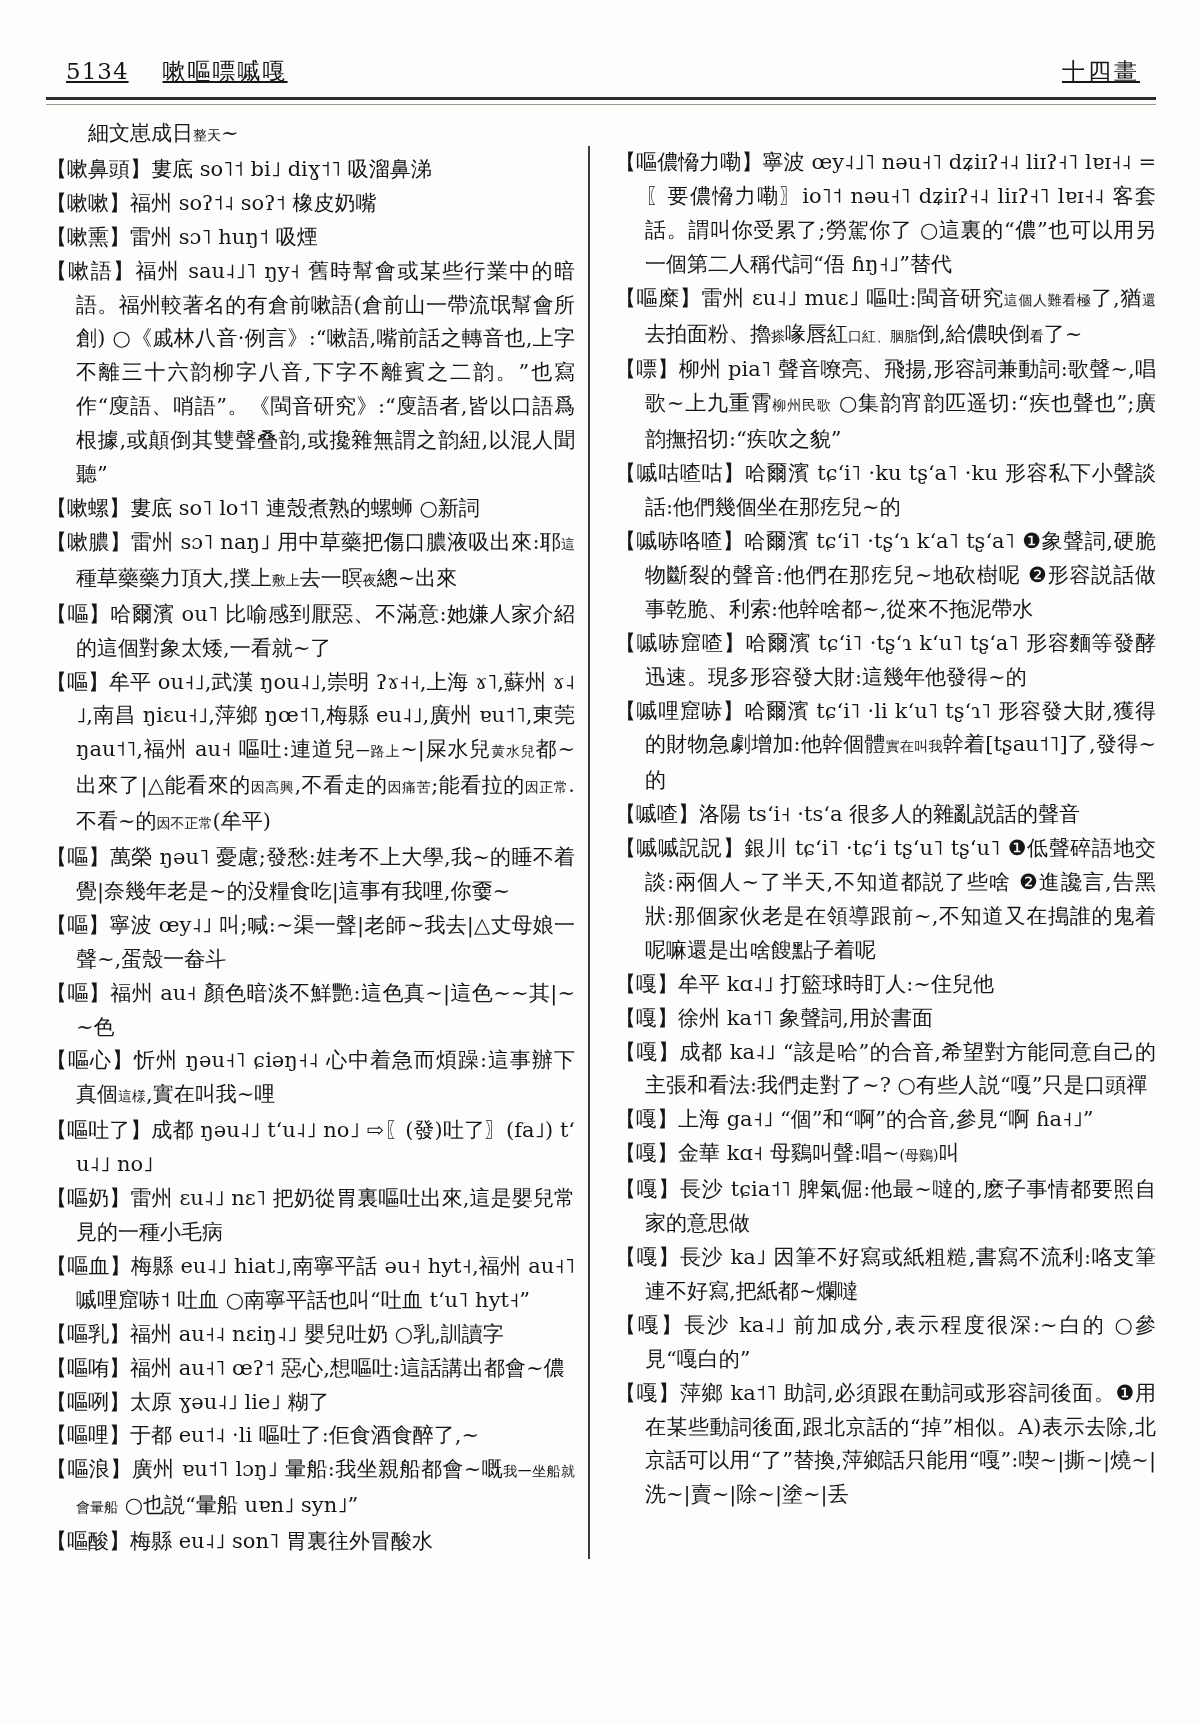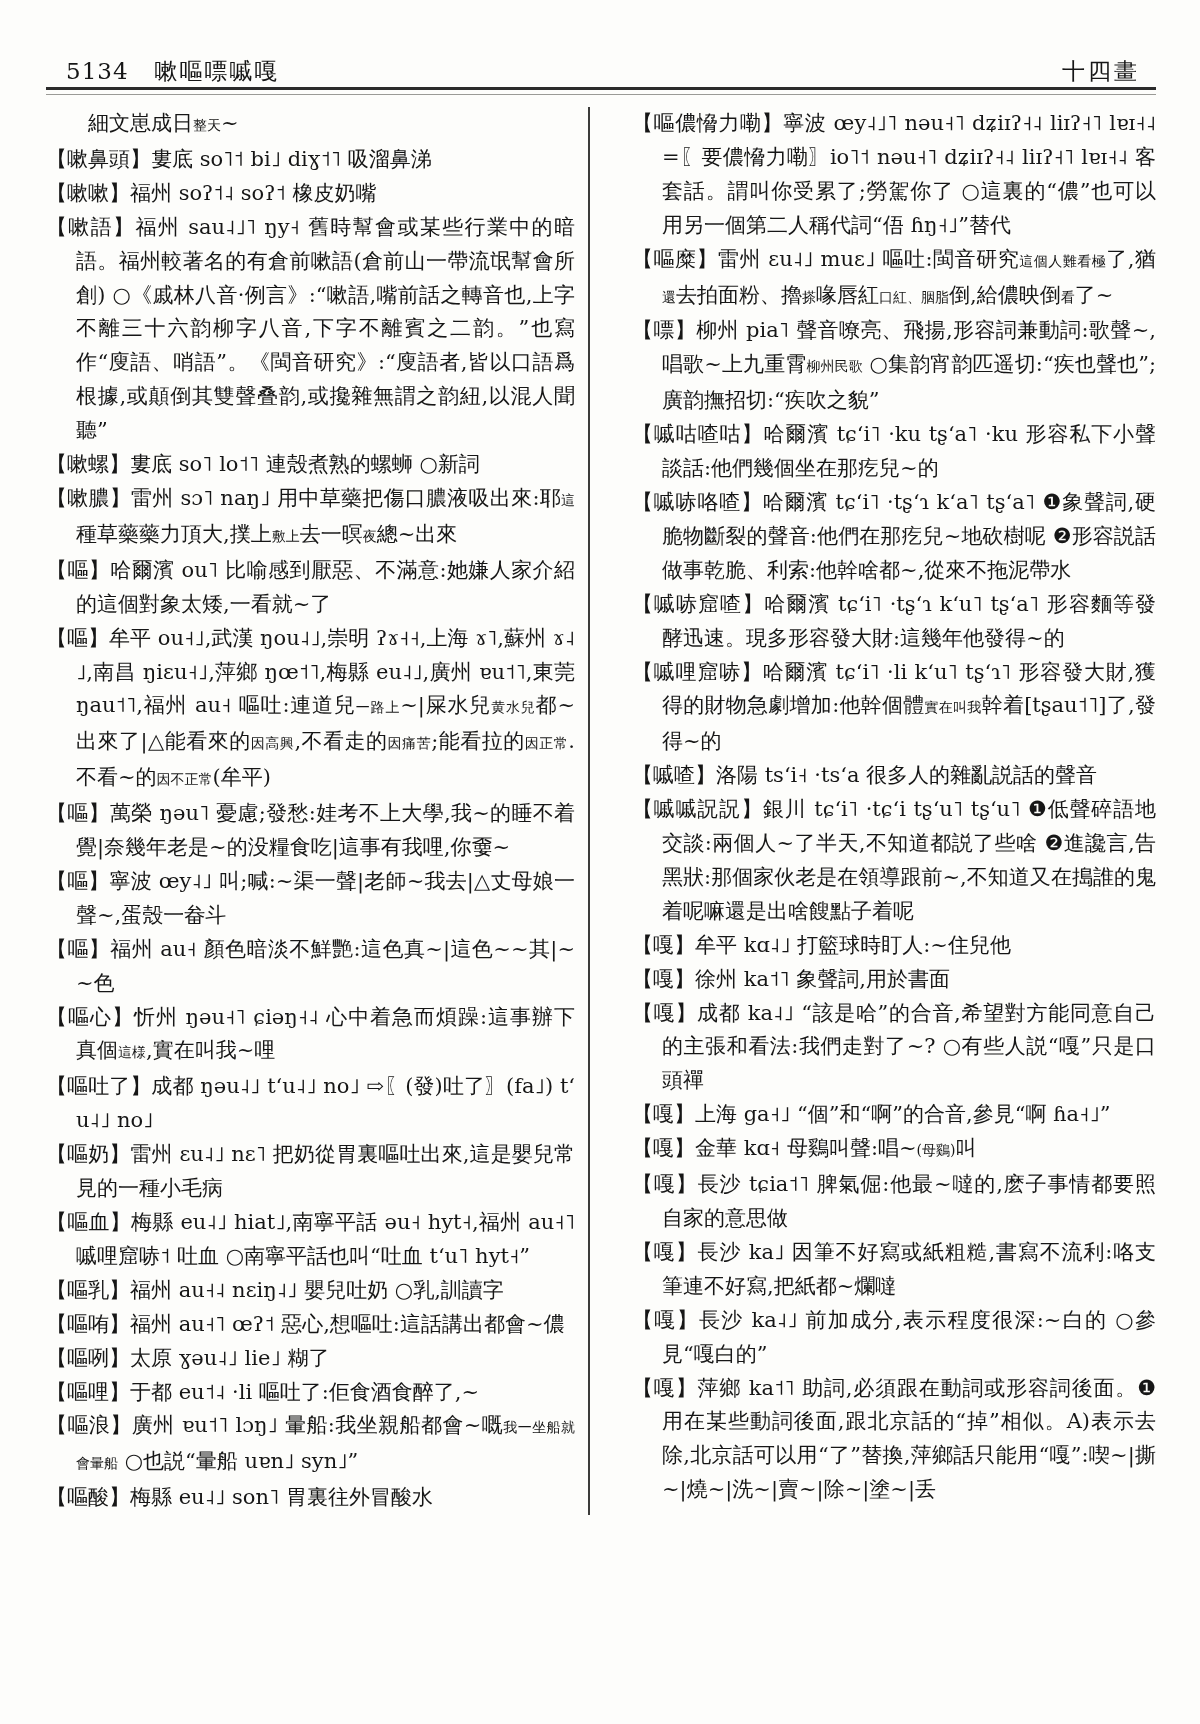--- a/index.html
+++ b/index.html
@@ -8,43 +8,45 @@
     width:1200px;height:1724px;
     margin:0 auto;
     background:#fdfdfb;
     color:#161616;
     font-family:"DejaVu Serif","Liberation Serif",serif;
     overflow:hidden;
     box-sizing:border-box;
   }
   .header{
     display:flex;justify-content:space-between;align-items:baseline;
-    padding:56px 60px 0 66px;
+    padding:56px 60px 10px 66px;
     font-size:23px;
+    text-decoration:underline;
   }
   .header-left{display:flex;align-items:baseline;gap:26px;}
   .page-number{font-family:"DejaVu Serif","Liberation Serif",serif;letter-spacing:1px;}
-  .title-chars{letter-spacing:2px;}
+  .title-chars{letter-spacing:2px;margin-left:8px;}
   .section-label{letter-spacing:3px;}
   .rule{
     margin:0 44px 0 46px;
     height:4px;
     border-top:3px solid #2b2b2b;
     border-bottom:1px solid #9a9a96;
   }
   .columns{
     display:flex;
     margin:12px 44px 0 46px;
   }
   .col{box-sizing:border-box;}
   .col-left{width:542px;padding-right:13px;}
   .col-right{
     flex:1;
     border-left:2px solid #3c3c3a;
-    padding-left:42px;
+    padding-left:25px;
+    margin-top:29px;
   }
   .entry{
     margin:0;
     font-size:21px;
     line-height:33.9px;
     text-align:justify;
     padding-left:30px;
     text-indent:-30px;
     word-break:break-all;
   }
@@ -61,20 +63,21 @@
       <span class="title-chars">嗽嘔嘌嘁嘎</span>
     </div>
     <span class="section-label">十四畫</span>
   </div>
   <div class="rule"></div>
   <div class="columns">
     <div class="col col-left">
         <p class="entry cont"><span>細文崽成日</span><span class="small">整天</span><span>~</span></p>
         <p class="entry"><span>【嗽鼻頭】婁底 so˥˦ bi˩ diɣ˦˥ 吸溜鼻涕</span></p>
         <p class="entry"><span>【嗽嗽】福州 soʔ˦˨ soʔ˦ 橡皮奶嘴</span></p>
+        <p class="entry"><span>【嗽熏】雷州 sɔ˥ huŋ˦ 吸煙</span></p>
         <p class="entry"><span>【嗽語】福州 sau˨˩˥ ŋy˧ 舊時幫會或某些行業中的暗語。福州較著名的有倉前嗽語(倉前山一帶流氓幫會所創) ○《戚林八音·例言》:“嗽語,嘴前話之轉音也,上字不離三十六韵柳字八音,下字不離賓之二韵。”也寫作“廋語、哨語”。《閩音研究》:“廋語者,皆以口語爲根據,或顛倒其雙聲叠韵,或攙雜無謂之韵紐,以混人聞聽”</span></p>
         <p class="entry"><span>【嗽螺】婁底 so˥ lo˦˥ 連殼煮熟的螺蛳 ○新詞</span></p>
         <p class="entry"><span>【嗽膿】雷州 sɔ˥ naŋ˩ 用中草藥把傷口膿液吸出來:耶</span><span class="small">這</span><span>種草藥藥力頂大,撲上</span><span class="small">敷上</span><span>去一暝</span><span class="small">夜</span><span>總~出來</span></p>
         <p class="entry"><span>【嘔】哈爾濱 ou˥ 比喻感到厭惡、不滿意:她嫌人家介紹的這個對象太矮,一看就~了</span></p>
         <p class="entry"><span>【嘔】牟平 ou˧˩,武漢 ŋou˨˩,崇明 ʔɤ˧˧,上海 ɤ˥,蘇州 ɤ˨˩,南昌 ŋiɛu˧˩,萍鄉 ŋœ˦˥,梅縣 eu˨˩,廣州 ɐu˦˥,東莞 ŋau˦˥,福州 au˧ 嘔吐:連道兒</span><span class="small">一路上</span><span>~|屎水兒</span><span class="small">黄水兒</span><span>都~出來了|△能看來的</span><span class="small">因高興</span><span>,不看走的</span><span class="small">因痛苦</span><span>;能看拉的</span><span class="small">因正常</span><span>.不看~的</span><span class="small">因不正常</span><span>(牟平)</span></p>
         <p class="entry"><span>【嘔】萬榮 ŋəu˥ 憂慮;發愁:娃考不上大學,我~的睡不着覺|奈幾年老是~的没糧食吃|這事有我哩,你嫑~</span></p>
         <p class="entry"><span>【嘔】寧波 œy˨˩ 叫;喊:~渠一聲|老師~我去|△丈母娘一聲~,蛋殼一畚斗</span></p>
         <p class="entry"><span>【嘔】福州 au˧ 顏色暗淡不鮮艷:這色真~|這色~~其|~~色</span></p>
         <p class="entry"><span>【嘔心】忻州 ŋəu˧˥ ɕiəŋ˧˨ 心中着急而煩躁:這事辦下真個</span><span class="small">這様</span><span>,實在叫我~哩</span></p>
         <p class="entry"><span>【嘔吐了】成都 ŋəu˨˩ tʻu˨˩ no˩ ⇨〖(發)吐了〗(fa˩) tʻu˨˩ no˩</span></p>

